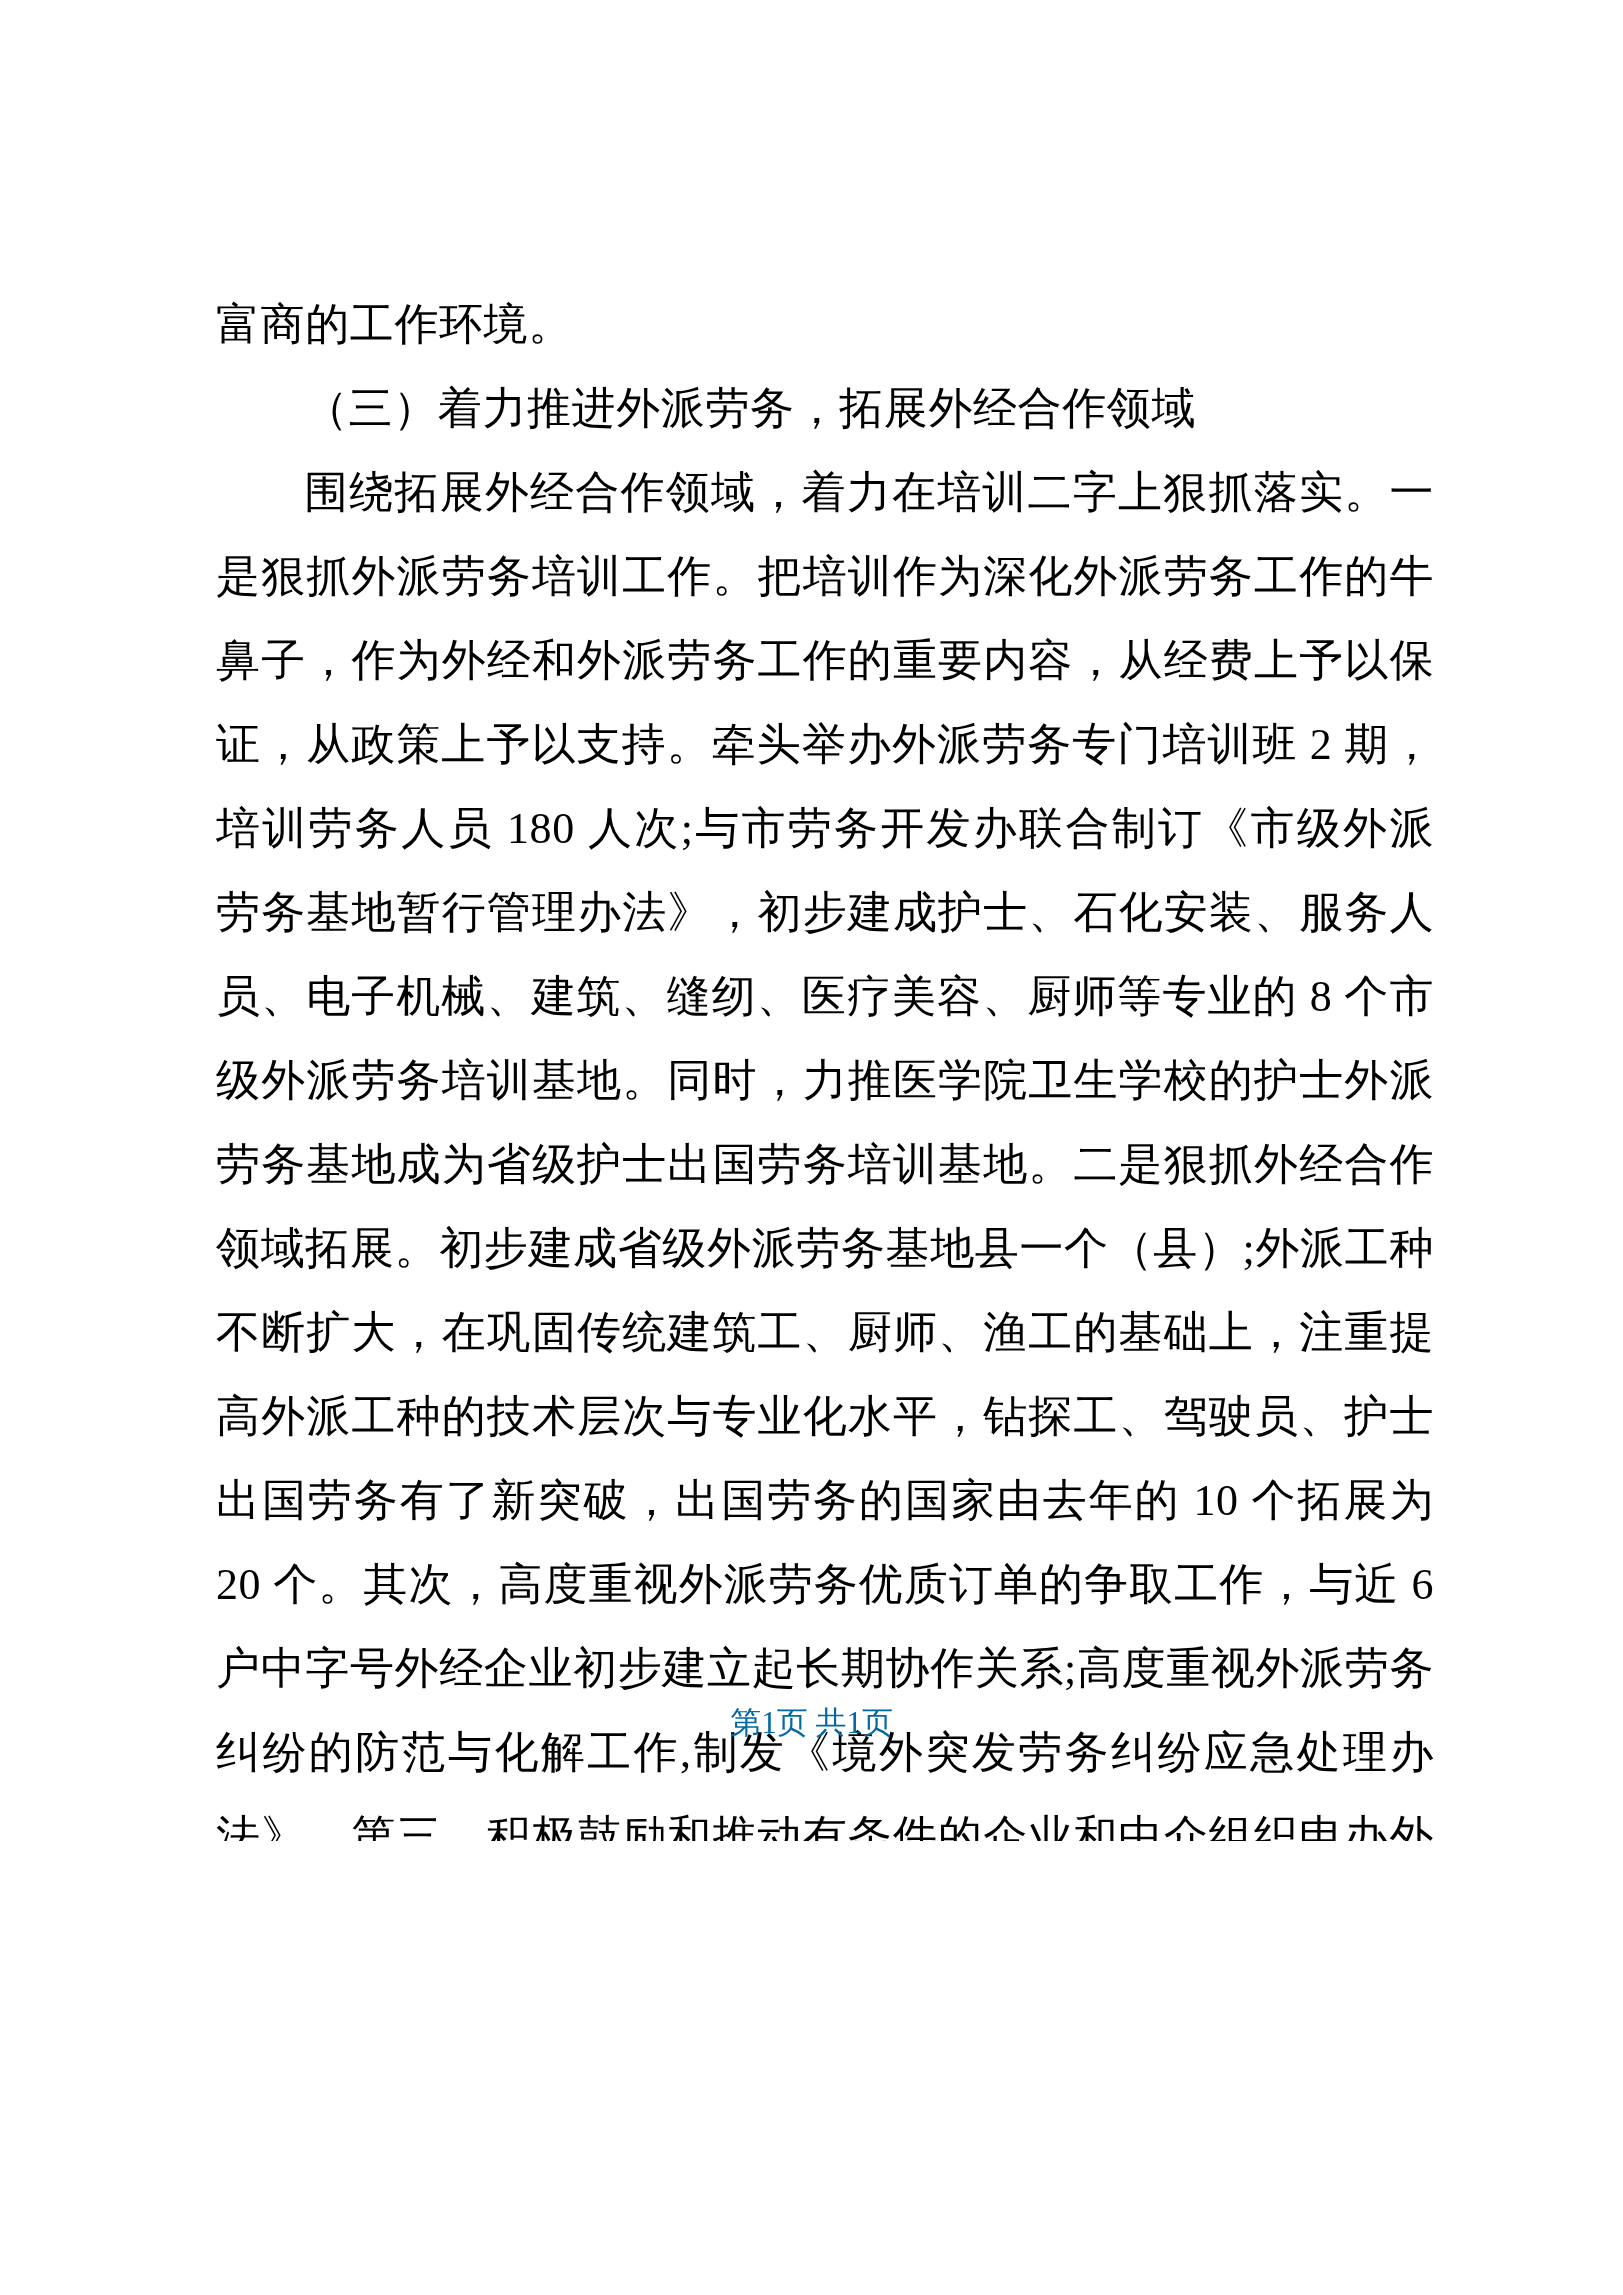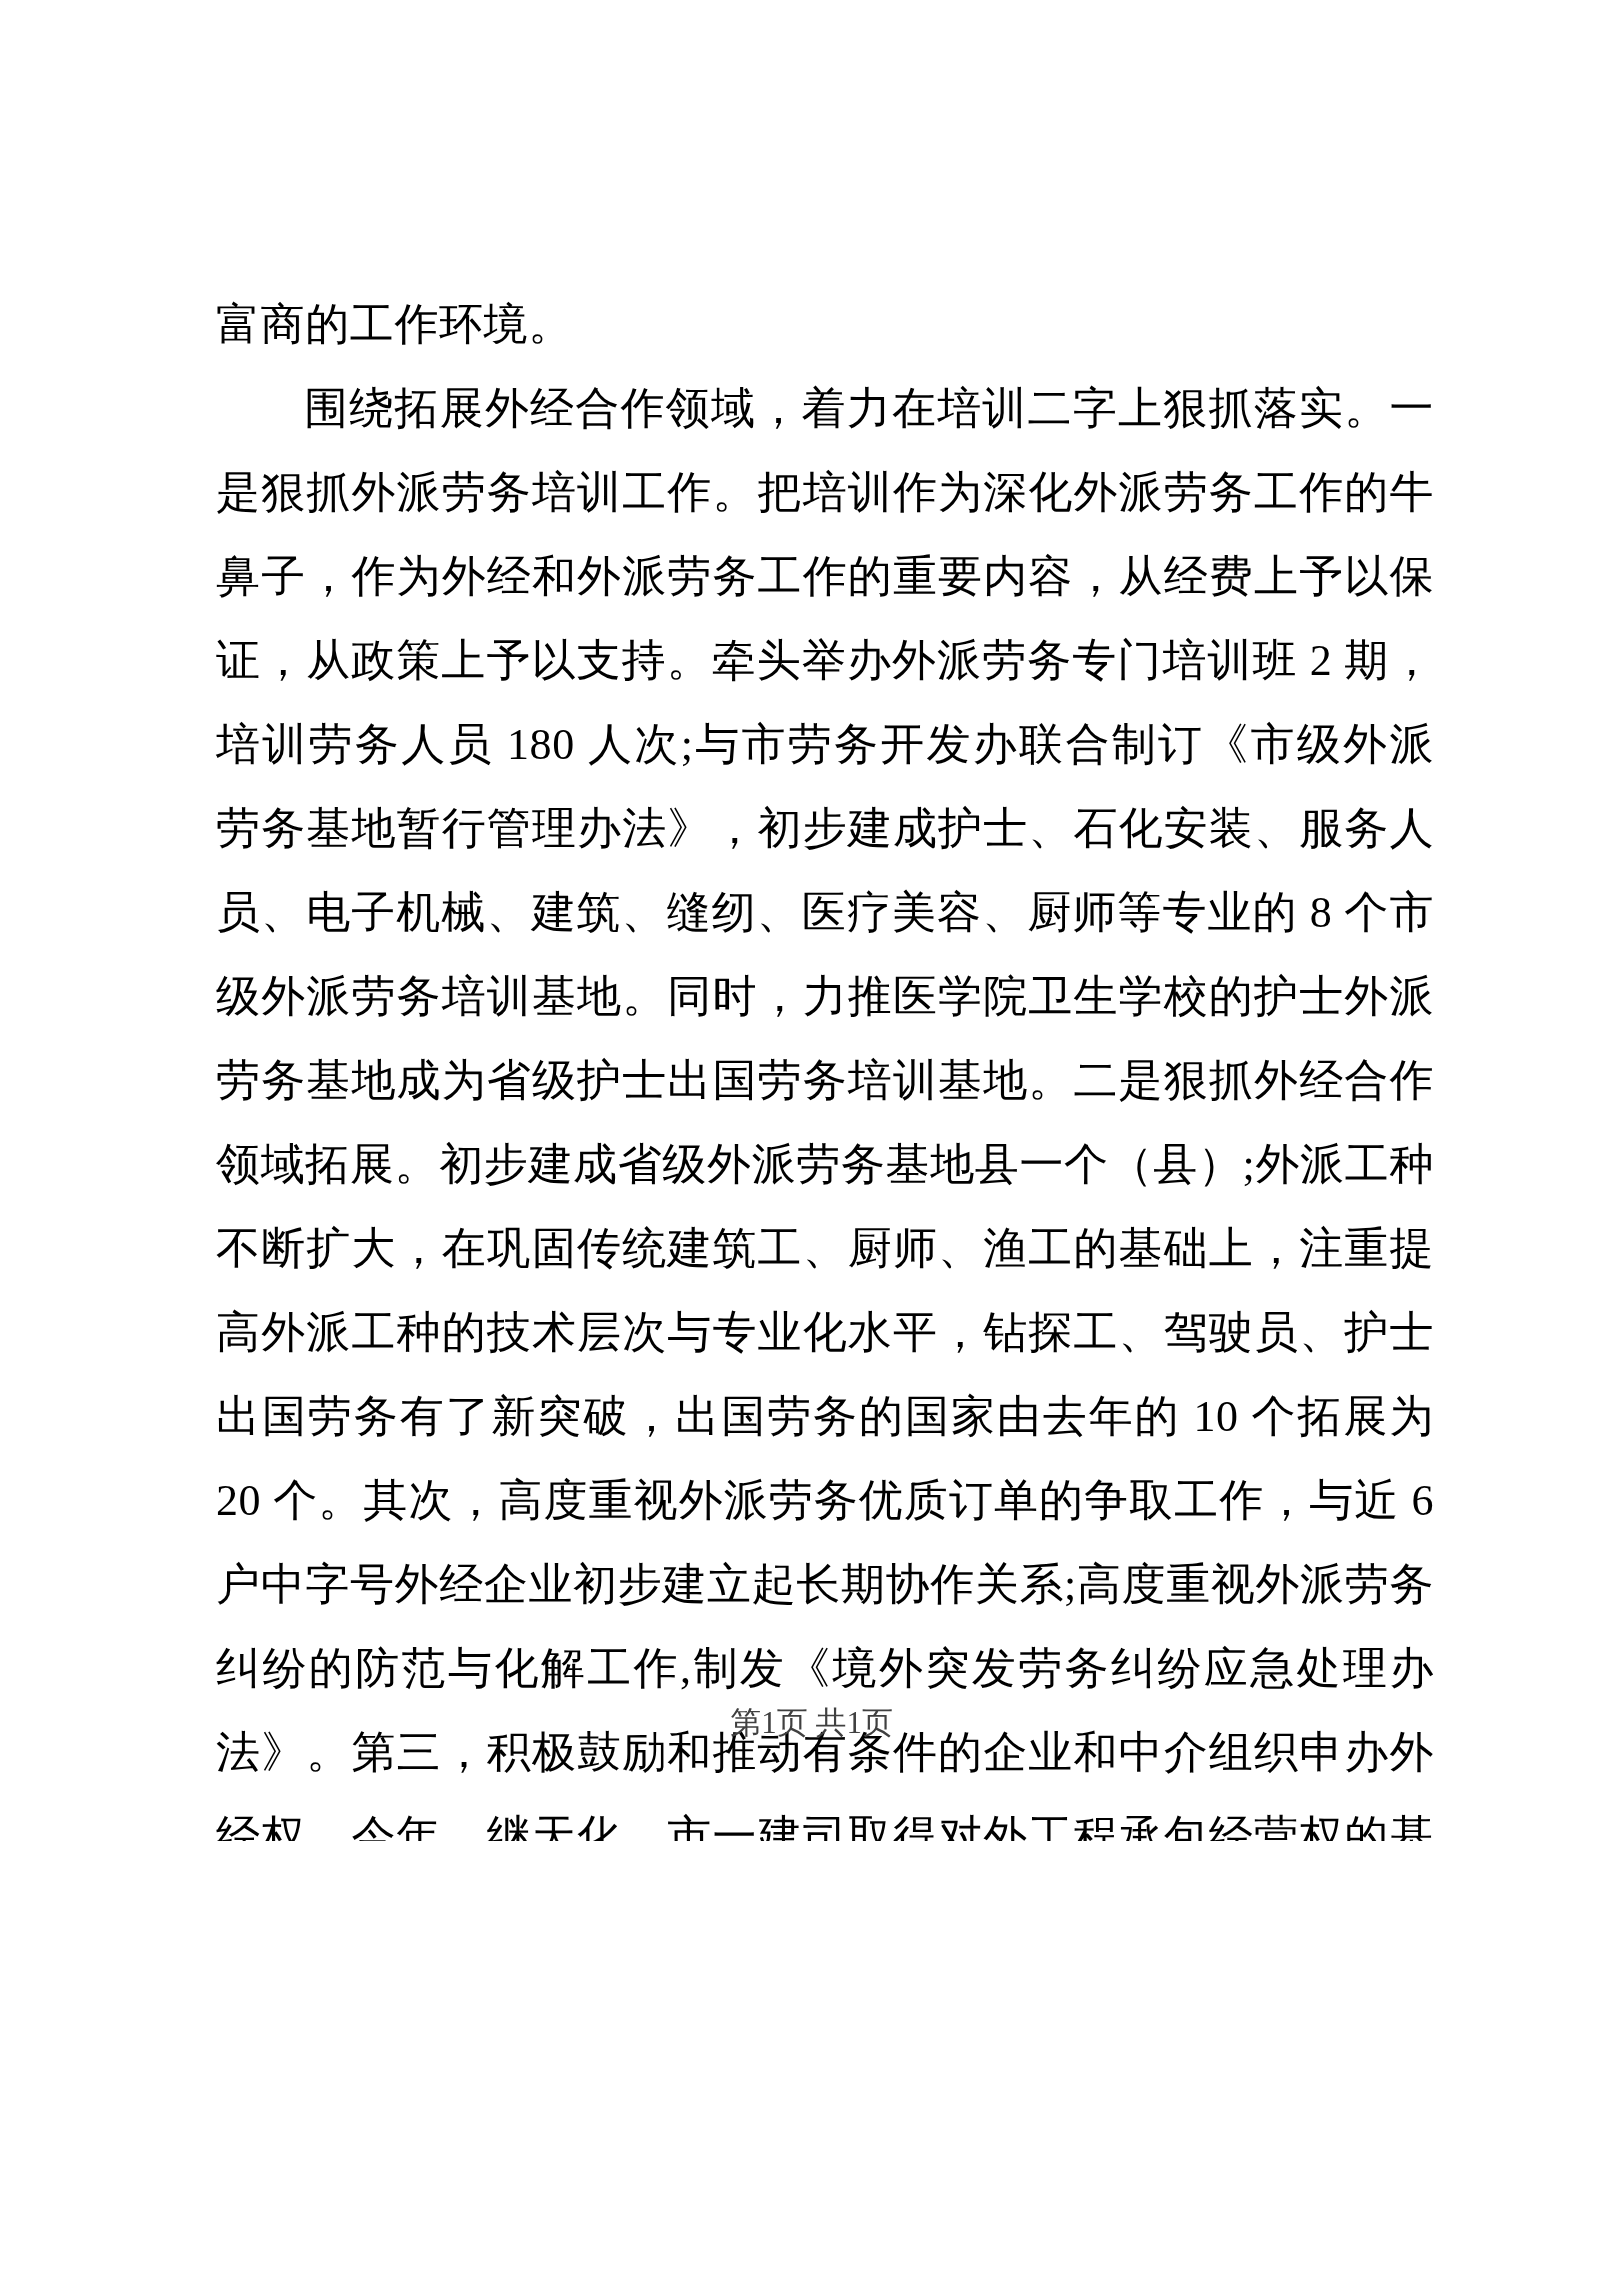--- a/index.html
+++ b/index.html
@@ -41,29 +41,30 @@
     text-indent: 2em;
   }
   .page-footer {
     position: absolute;
     bottom: 100px;
     left: 0;
     width: 100%;
     text-align: center;
     font-size: 31px;
     line-height: 36px;
-    color: #404040;
+    color: #0369a1;
   }
 </style>
 </head>
 <body>
 
 <div class="page">
 
   <div class="page-body">
     <p class="no-indent">富商的工作环境。</p>
+    <p class="indent">（三）着力推进外派劳务，拓展外经合作领域</p>
     <p class="indent">围绕拓展外经合作领域，着力在培训二字上狠抓落实。一是狠抓外派劳务培训工作。把培训作为深化外派劳务工作的牛鼻子，作为外经和外派劳务工作的重要内容，从经费上予以保证，从政策上予以支持。牵头举办外派劳务专门培训班 2 期，培训劳务人员 180 人次;与市劳务开发办联合制订《市级外派劳务基地暂行管理办法》，初步建成护士、石化安装、服务人员、电子机械、建筑、缝纫、医疗美容、厨师等专业的 8 个市级外派劳务培训基地。同时，力推医学院卫生学校的护士外派劳务基地成为省级护士出国劳务培训基地。二是狠抓外经合作领域拓展。初步建成省级外派劳务基地县一个（县）;外派工种不断扩大，在巩固传统建筑工、厨师、渔工的基础上，注重提高外派工种的技术层次与专业化水平，钻探工、驾驶员、护士出国劳务有了新突破，出国劳务的国家由去年的 10 个拓展为 20 个。其次，高度重视外派劳务优质订单的争取工作，与近 6 户中字号外经企业初步建立起长期协作关系;高度重视外派劳务纠纷的防范与化解工作,制发《境外突发劳务纠纷应急处理办法》。第三，积极鼓励和推动有条件的企业和中介组织申办外经权。今年，继天化、市一建司取得对外工程承包经营权的基础上,县建筑安装总公司成为商务部批准的我市第三户对外承包工程外经企业。三是加快走出去步伐。通</p>
   </div>
 
   <div class="page-footer">第1页 共1页</div>
 
 </div>
 
 
 </body></html>

